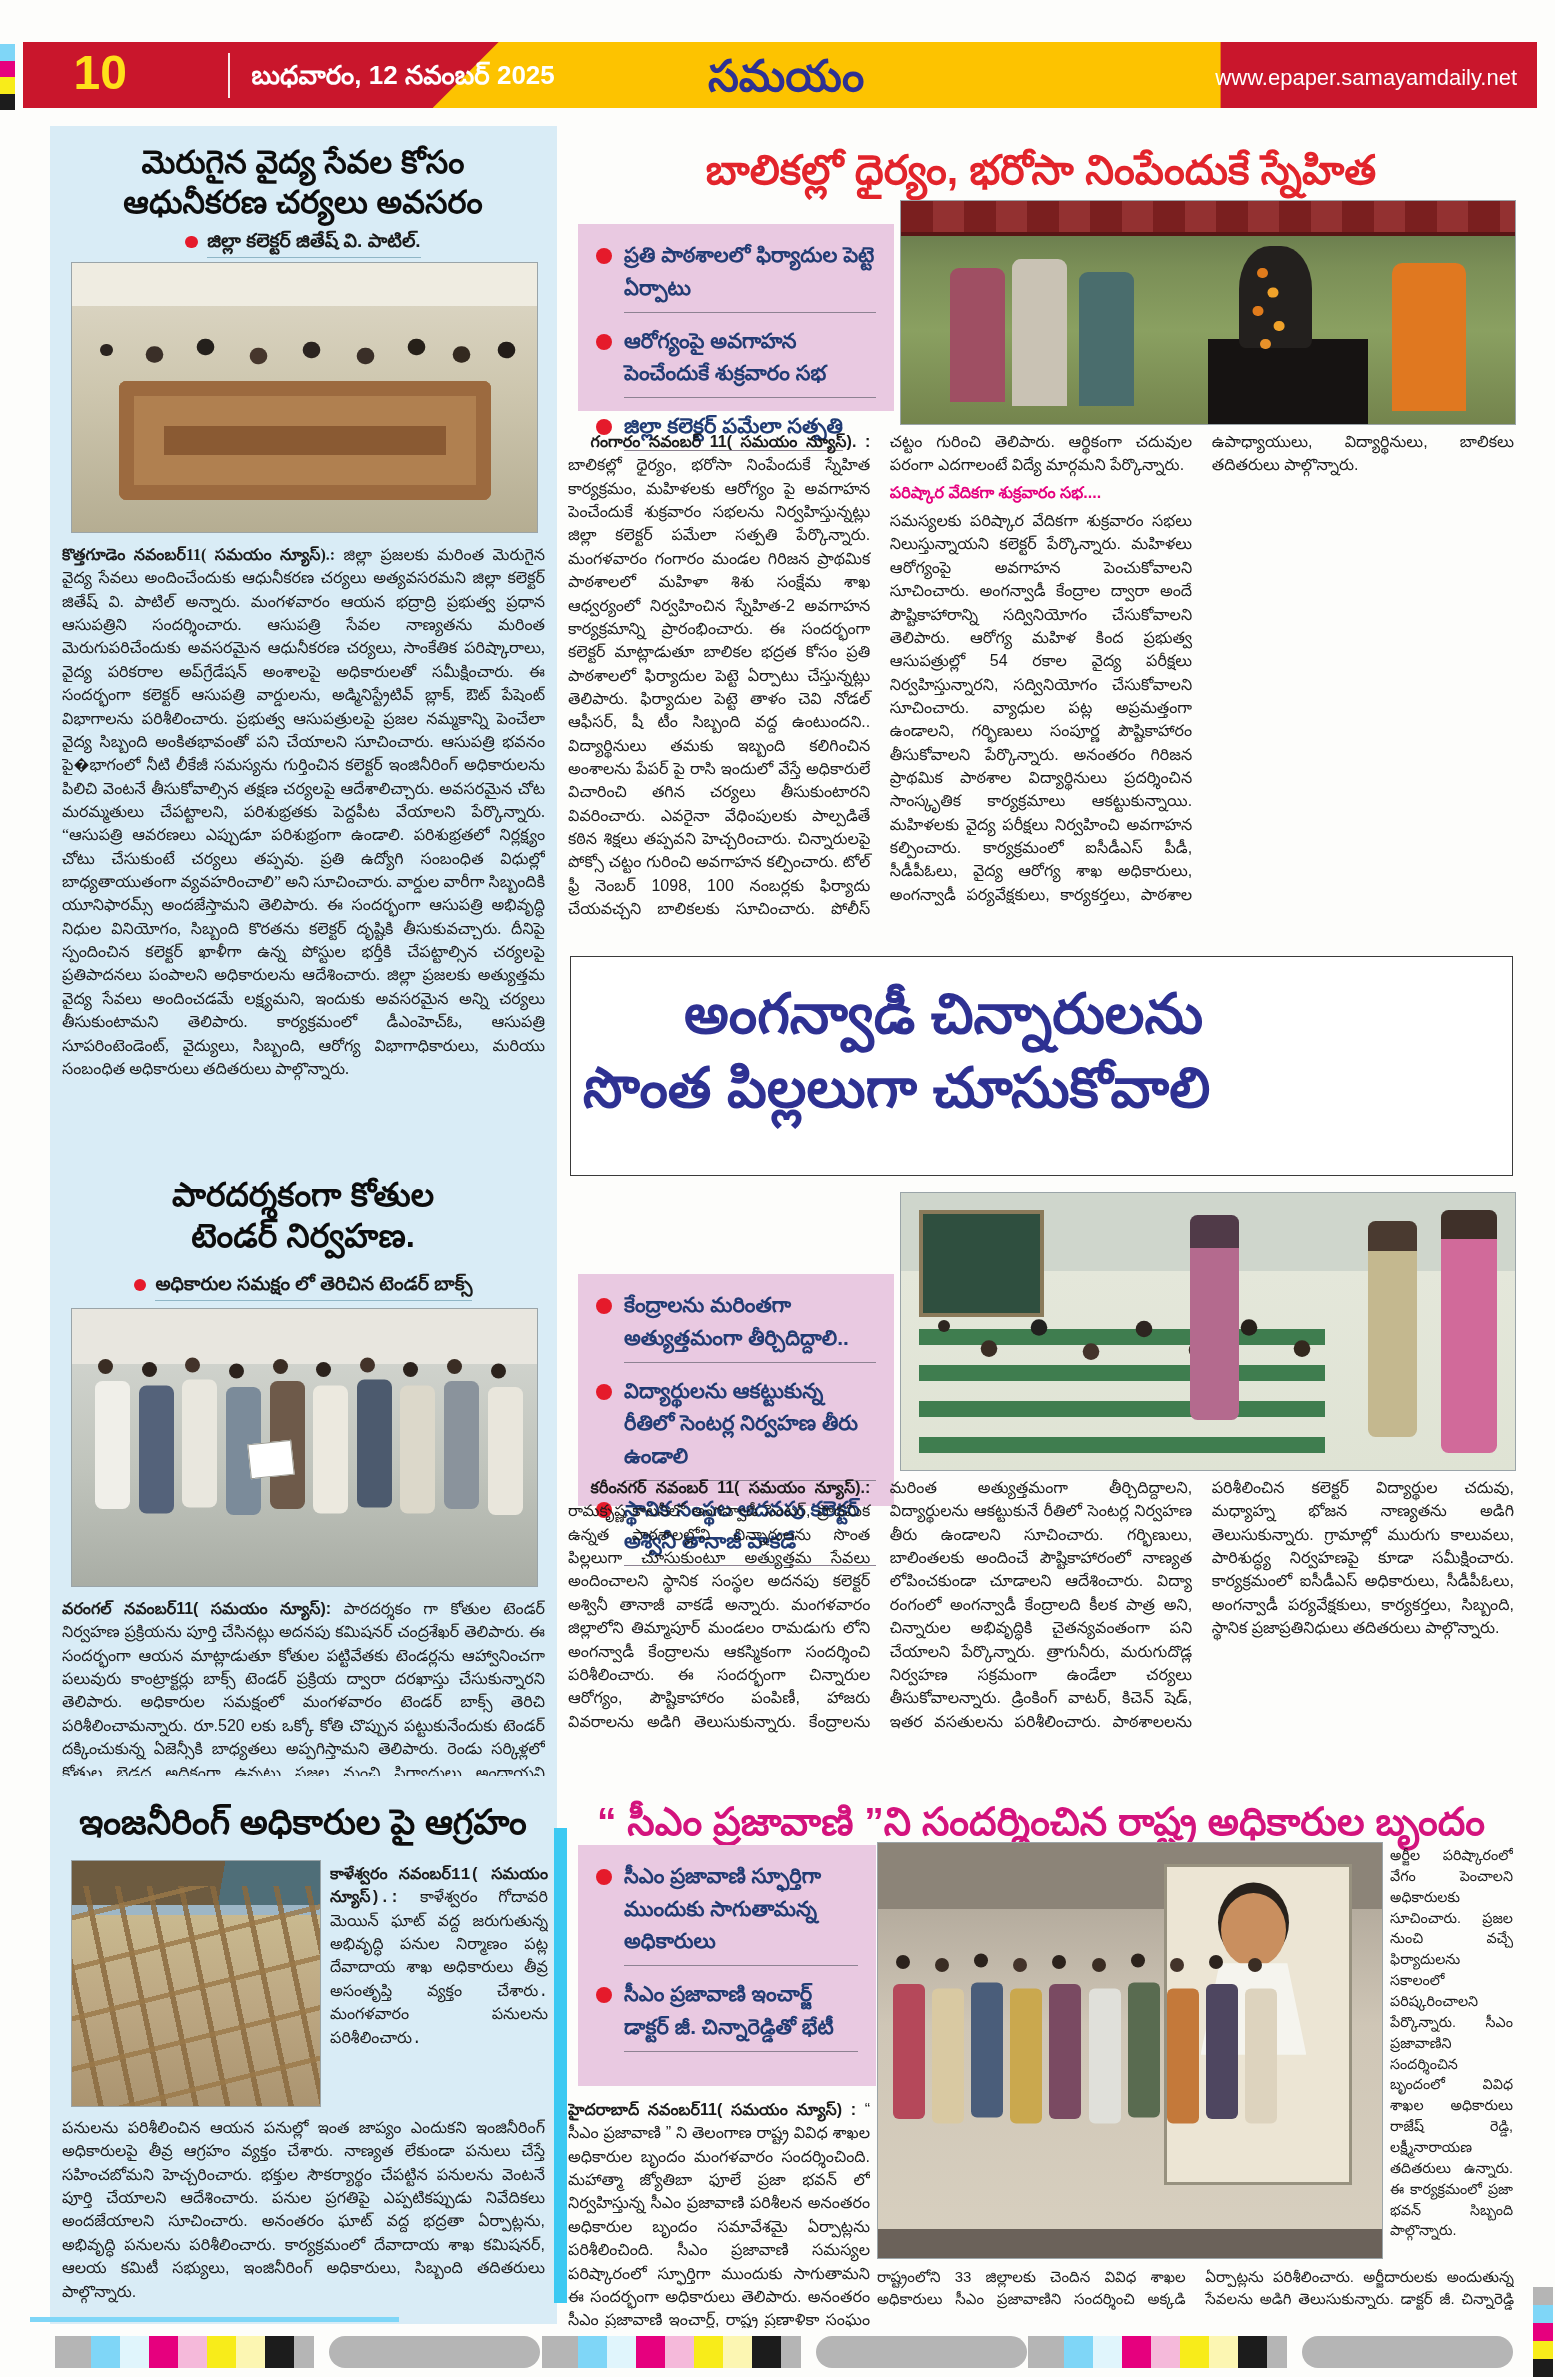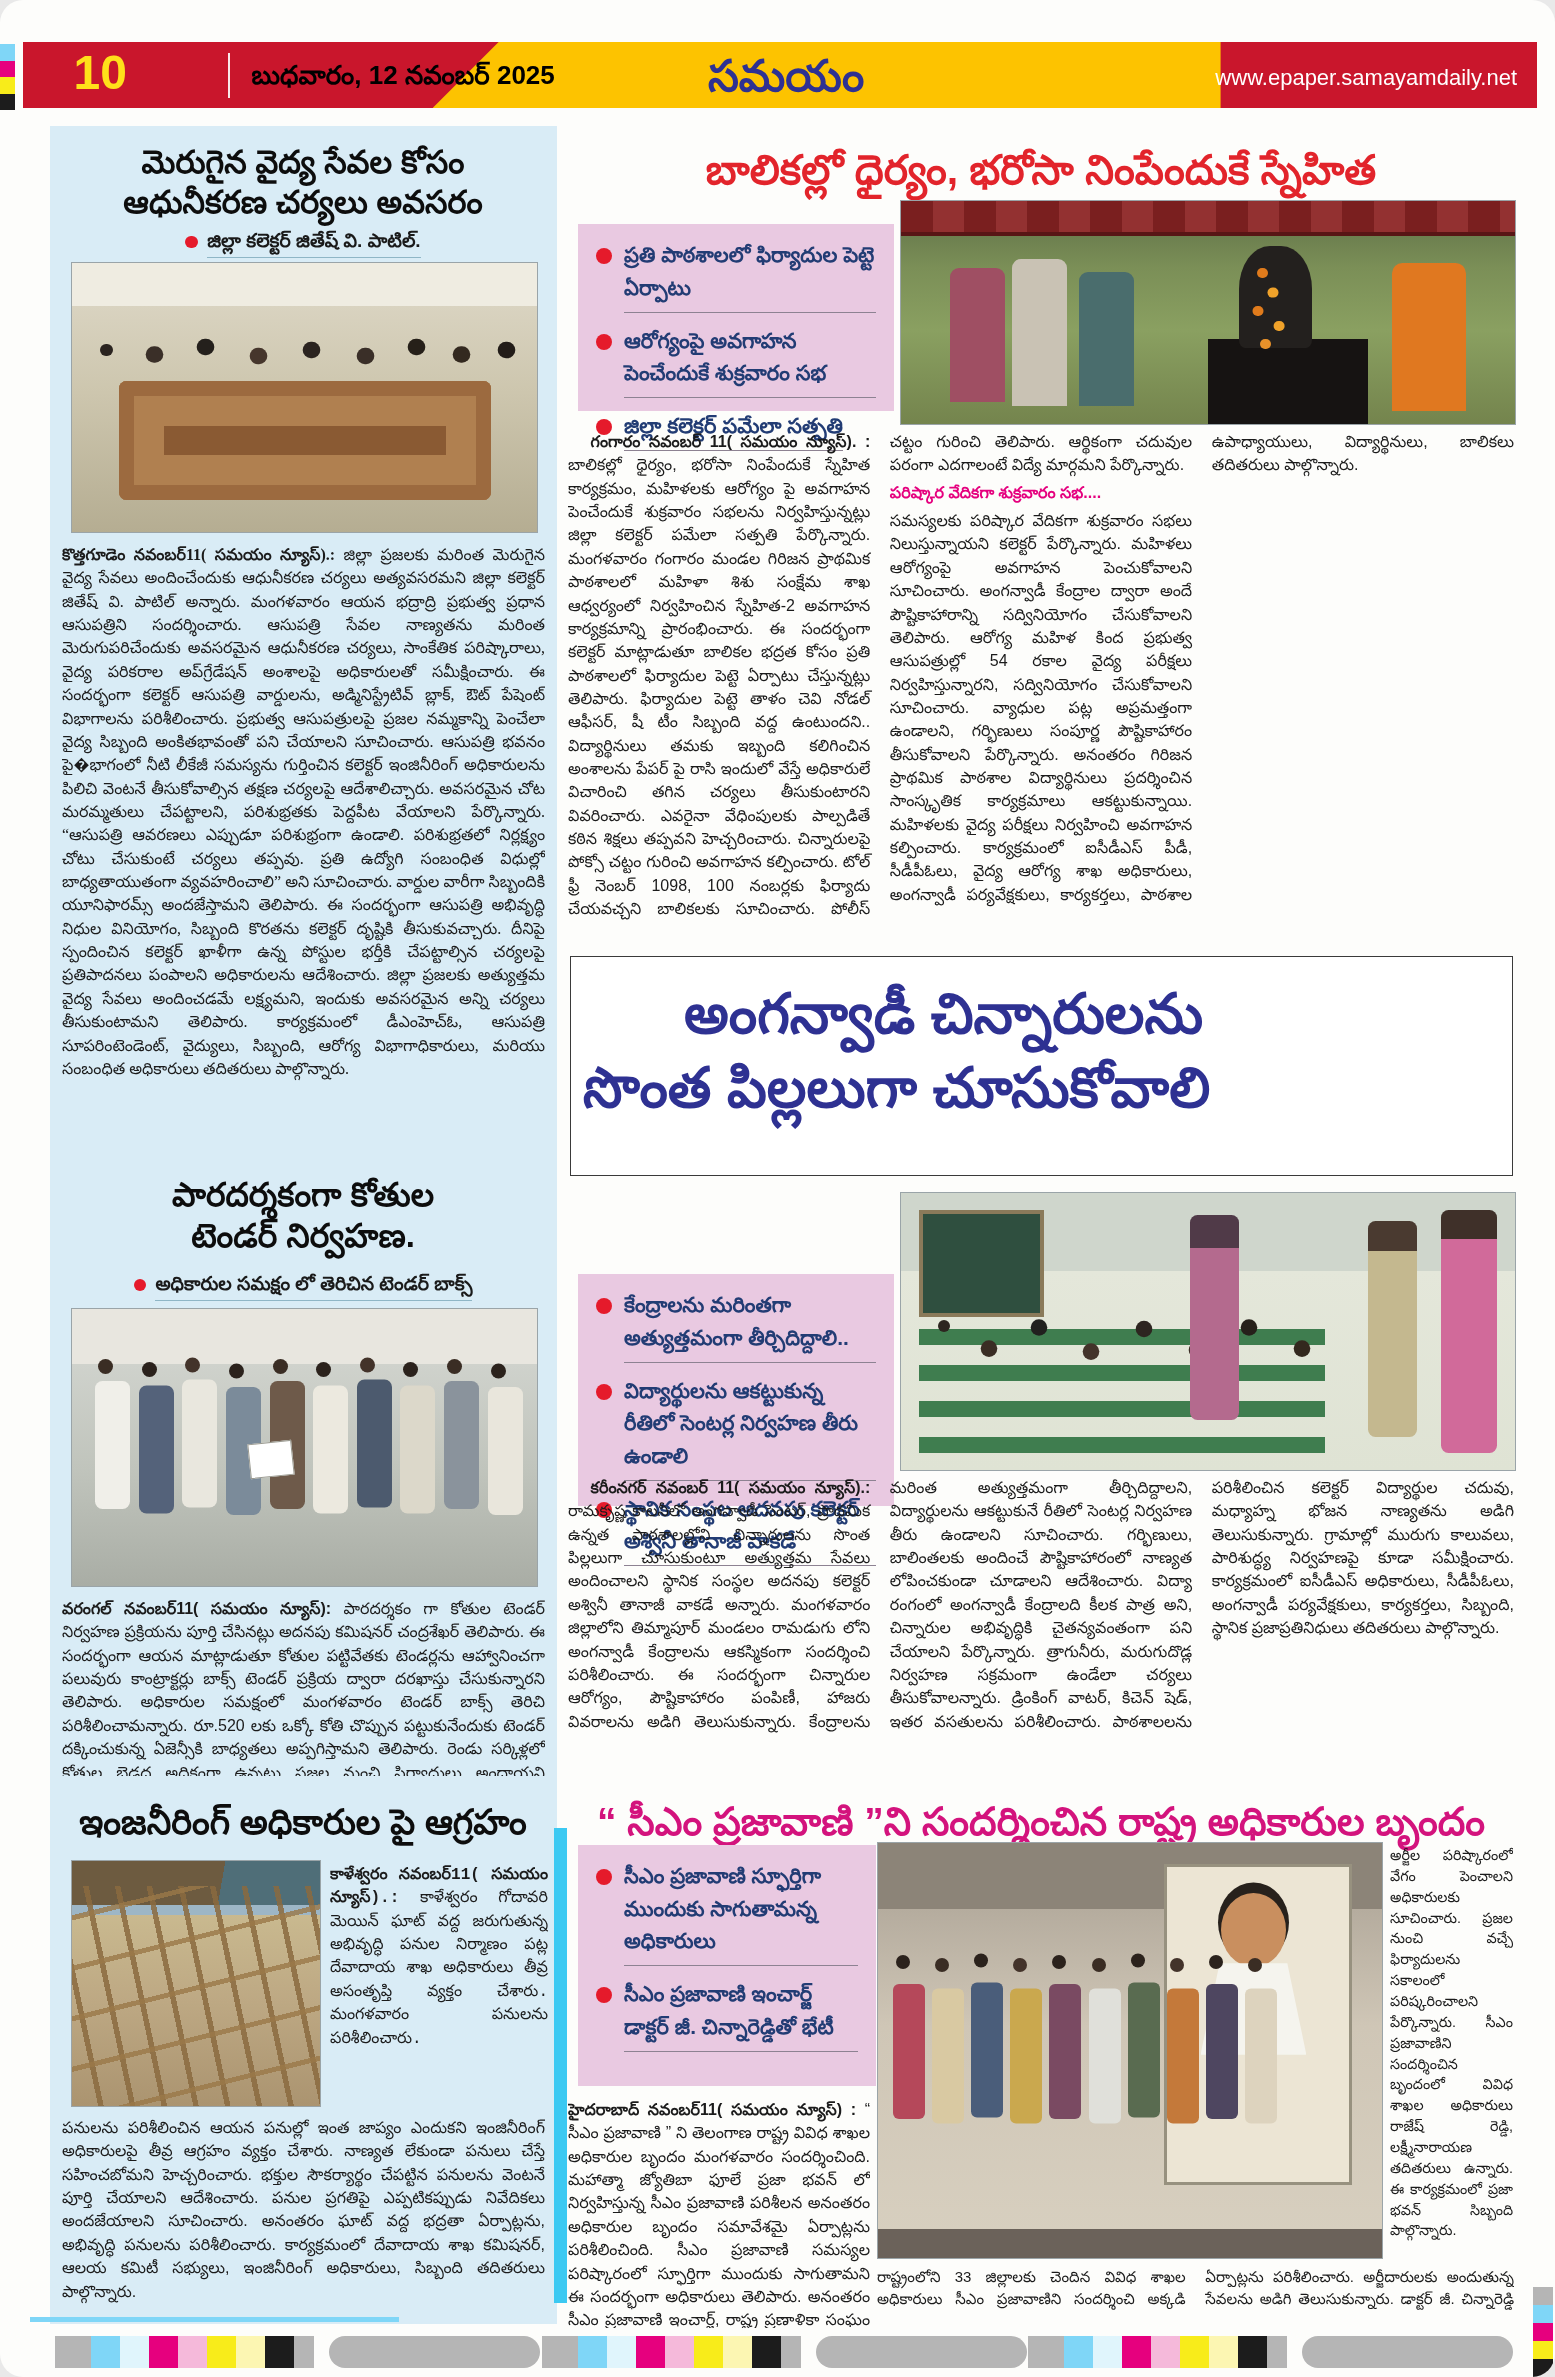--- a/index.html
+++ b/index.html
@@ -1,25 +1,25 @@
 <!DOCTYPE html>
 <html style="font-size:12px"><head>
 <meta charset="utf-8">
 <style>
   html,body{margin:0;padding:0;background:#e9e9e9;}
   .page{position:relative;width:1555px;height:2377px;background:#fdfdfb;overflow:hidden;
-        font-family:"Liberation Sans","DejaVu Sans",sans-serif;color:#1c1c1c;border-radius:23px;}
+        font-family:"Liberation Sans","DejaVu Sans",sans-serif;color:#1c1c1c;}
 
   
   .header{position:absolute;left:22.6px;top:42px;width:1514px;height:66px;background:#C9162C;}
   .header-yellow{position:absolute;left:410px;top:0;width:788px;height:66px;background:#FDC300;
                  clip-path:polygon(66px 0,100% 0,100% 100%,0 100%);}
   .page-num{position:absolute;left:51px;top:3px;font-size:48px;font-weight:800;color:#FFE01A;}
   .header-divider{position:absolute;left:205px;top:10.5px;width:2.3px;height:45px;background:rgba(255,255,255,.9);}
-  .header-date{position:absolute;left:229px;top:18px;font-size:26px;font-weight:700;color:#000000;white-space:nowrap;}
+  .header-date{position:absolute;left:229px;top:18px;font-size:26px;font-weight:700;color:#ffffff;white-space:nowrap;}
   .masthead{position:absolute;left:538px;top:9px;width:451px;text-align:center;font-size:44px;font-weight:800;color:#2E3192;}
   .website{position:absolute;right:19.6px;top:22.6px;font-size:22px;color:#ffffff;}
 
   
   .vstrip{position:absolute;display:flex;flex-direction:column;}
   .vstrip div{width:100%;}
 
   
   .leftcol-bg{position:absolute;left:50px;top:126px;width:507px;height:2198px;background:#D9ECF6;}
   .lc-head{position:absolute;left:60px;width:486px;text-align:center;font-weight:800;color:#0d0d0d;line-height:1.24;}

